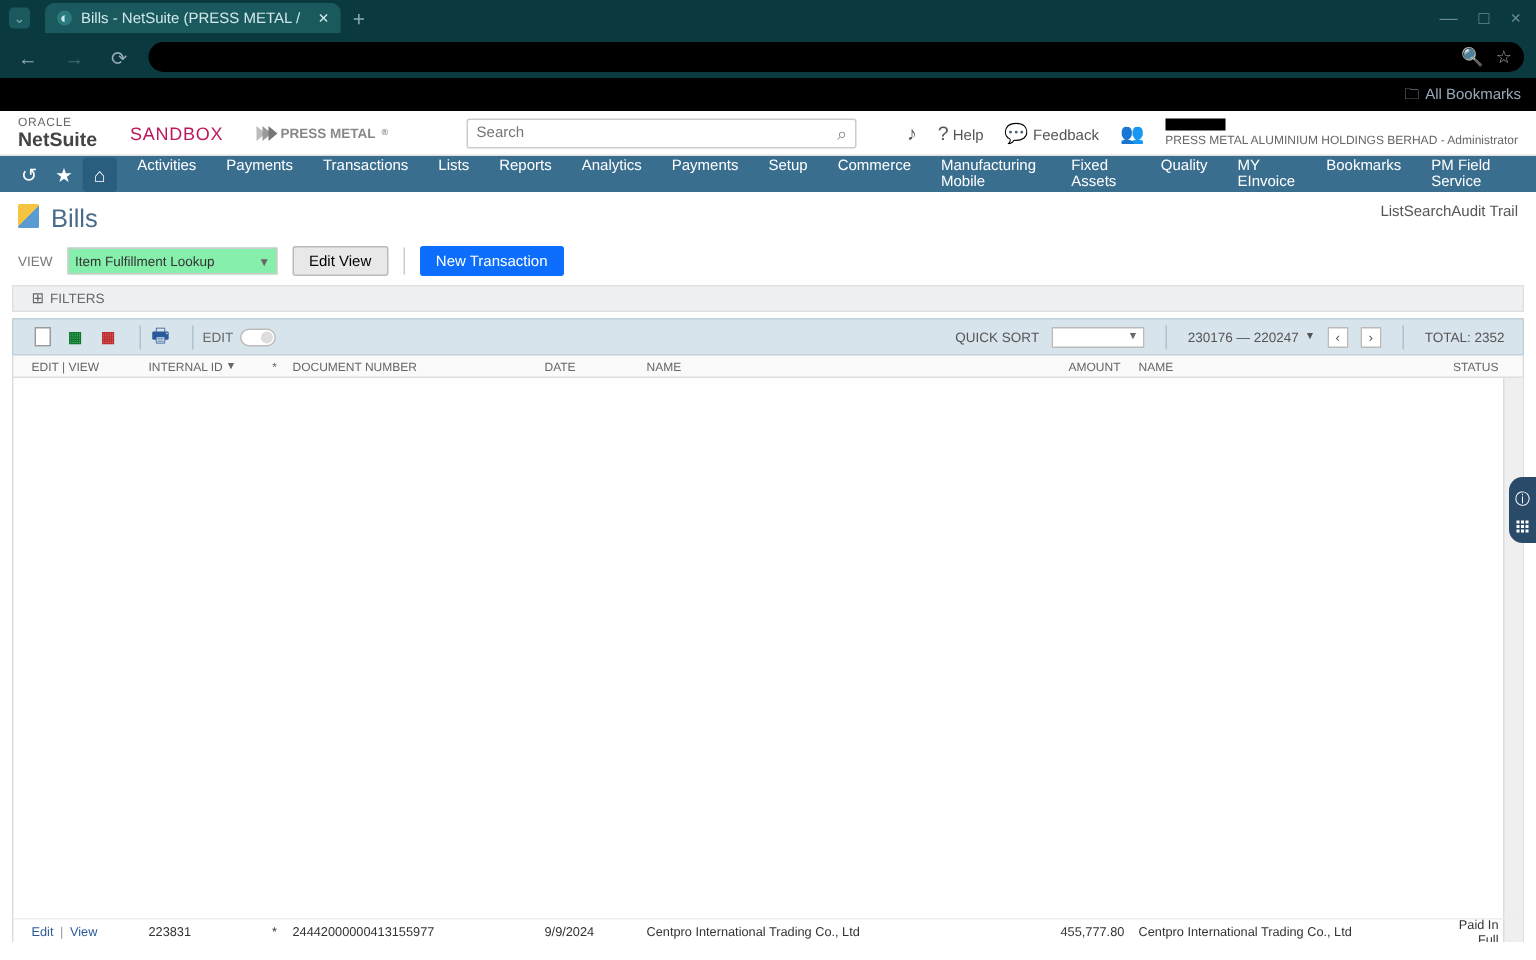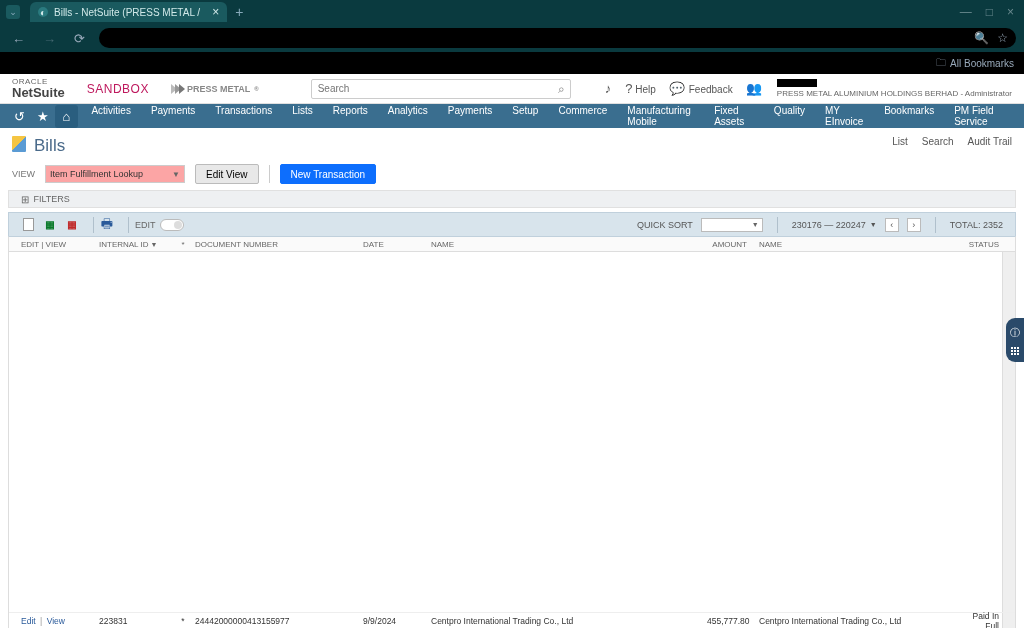--- a/index.html
+++ b/index.html
@@ -32,24 +32,24 @@
 .account-info{font-size:8px;color:#666;line-height:1.1;text-align:left}
 .account-info .blk{background:#000;width:40px;height:8px;display:inline-block}
 .main-nav{background:#3a6e8f;height:24px;display:flex;align-items:center;padding:0 8px;color:#fff;font-size:10px}
 .main-nav .nico{padding:0 6px;font-size:13px}
 .main-nav .home{background:#2a5e7f;padding:4px 8px;border-radius:3px}
 .main-nav .menu{display:flex;gap:2px;margin-left:4px}
 .main-nav .menu span{padding:0 9px;cursor:pointer}
 .page-title-row{display:flex;align-items:flex-start;padding:8px 12px;gap:8px}
 .page-icon{width:14px;height:16px;background:linear-gradient(135deg,#f5c542 50%,#5a9bd4 50%);border-radius:1px}
 .page-title{font-size:17px;color:#4a6a8a;font-weight:normal}
-.title-right{margin-left:auto;display:flex;gap:14px;font-size:10px;color:#555}
+.title-right{margin-left:auto;display:flex;font-size:10px;color:#555}
 .view-row{display:flex;align-items:center;padding:0 12px 6px;gap:10px}
 .view-label{font-size:9px;color:#777}
-.view-select{width:140px;height:18px;border:1px solid #ccc;font-size:9px;padding:0 4px;position:relative;background:#fca5a5;display:flex;align-items:center;justify-content:space-between}
+.view-select{width:140px;height:18px;border:1px solid #ccc;font-size:9px;padding:0 4px;position:relative;background:#86efac;display:flex;align-items:center;justify-content:space-between}
 .view-select .arr{font-size:8px;color:#666}
 .btn{height:20px;padding:0 10px;font-size:10px;border:1px solid #bbb;background:#e8e8e8;border-radius:2px;cursor:pointer;display:inline-flex;align-items:center}
 .btn-primary{background:#0d6efd;color:#fff;border-color:#0d6efd}
 .sep{width:1px;height:18px;background:#ccc}
 .filters-bar{background:#eef0f2;height:18px;display:flex;align-items:center;padding:0 12px;font-size:9px;color:#666;gap:4px;margin:0 8px;border:1px solid #e0e0e0}
 .filters-bar .plus{font-size:10px}
 .toolbar{background:#d8e4ec;height:24px;display:flex;align-items:center;padding:0 12px;margin:4px 8px 0;border:1px solid #c0d0dc;border-bottom:none}
 .toolbar .tico{width:14px;height:14px;margin-right:8px;display:inline-flex;align-items:center;justify-content:center;font-size:11px}
 .toolbar .doc{border:1px solid #999;background:#fff;width:11px;height:13px}
 .toolbar .xls{color:#0a7a2a;font-weight:bold;font-size:10px}

